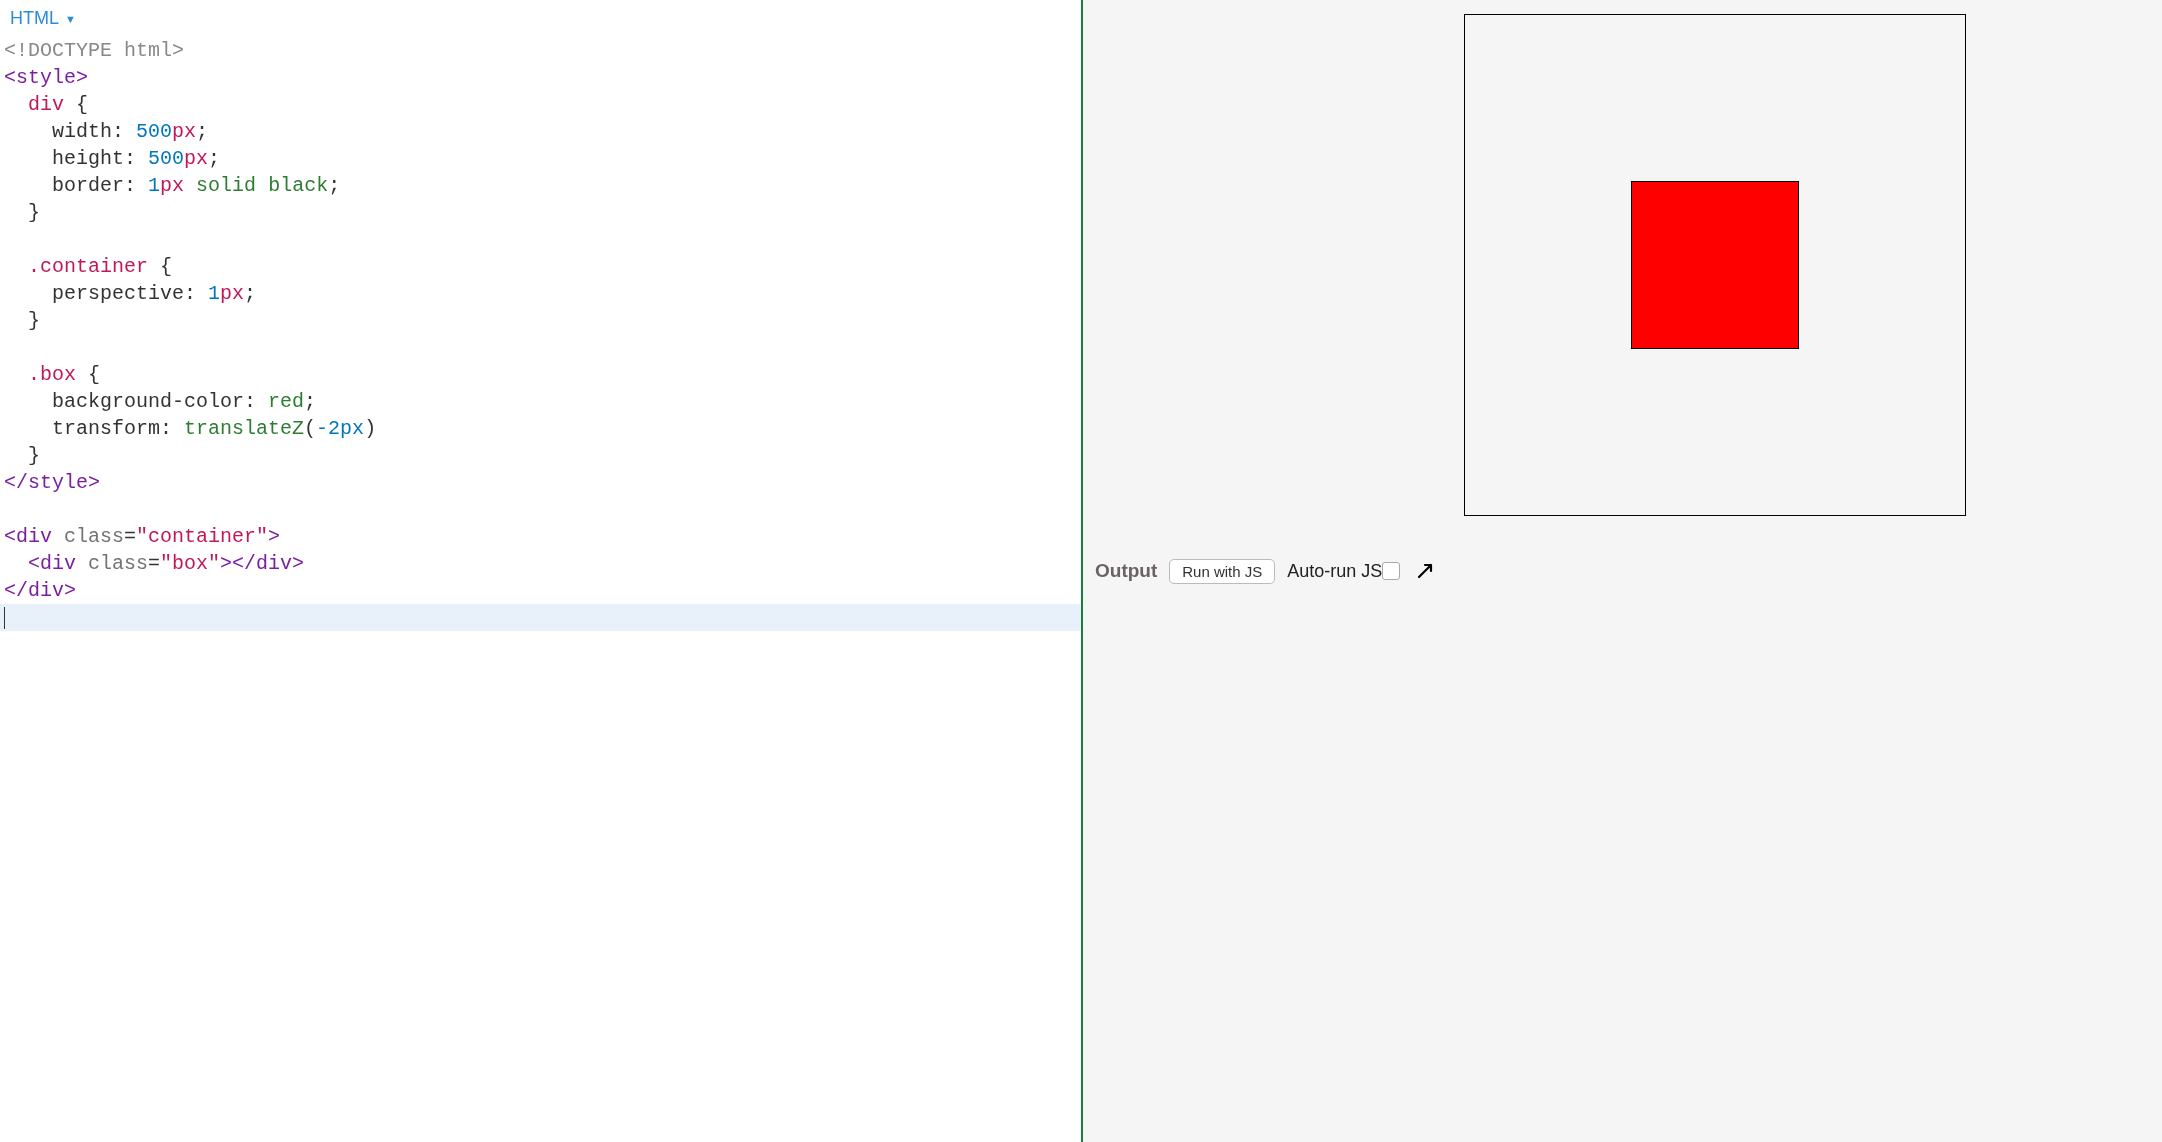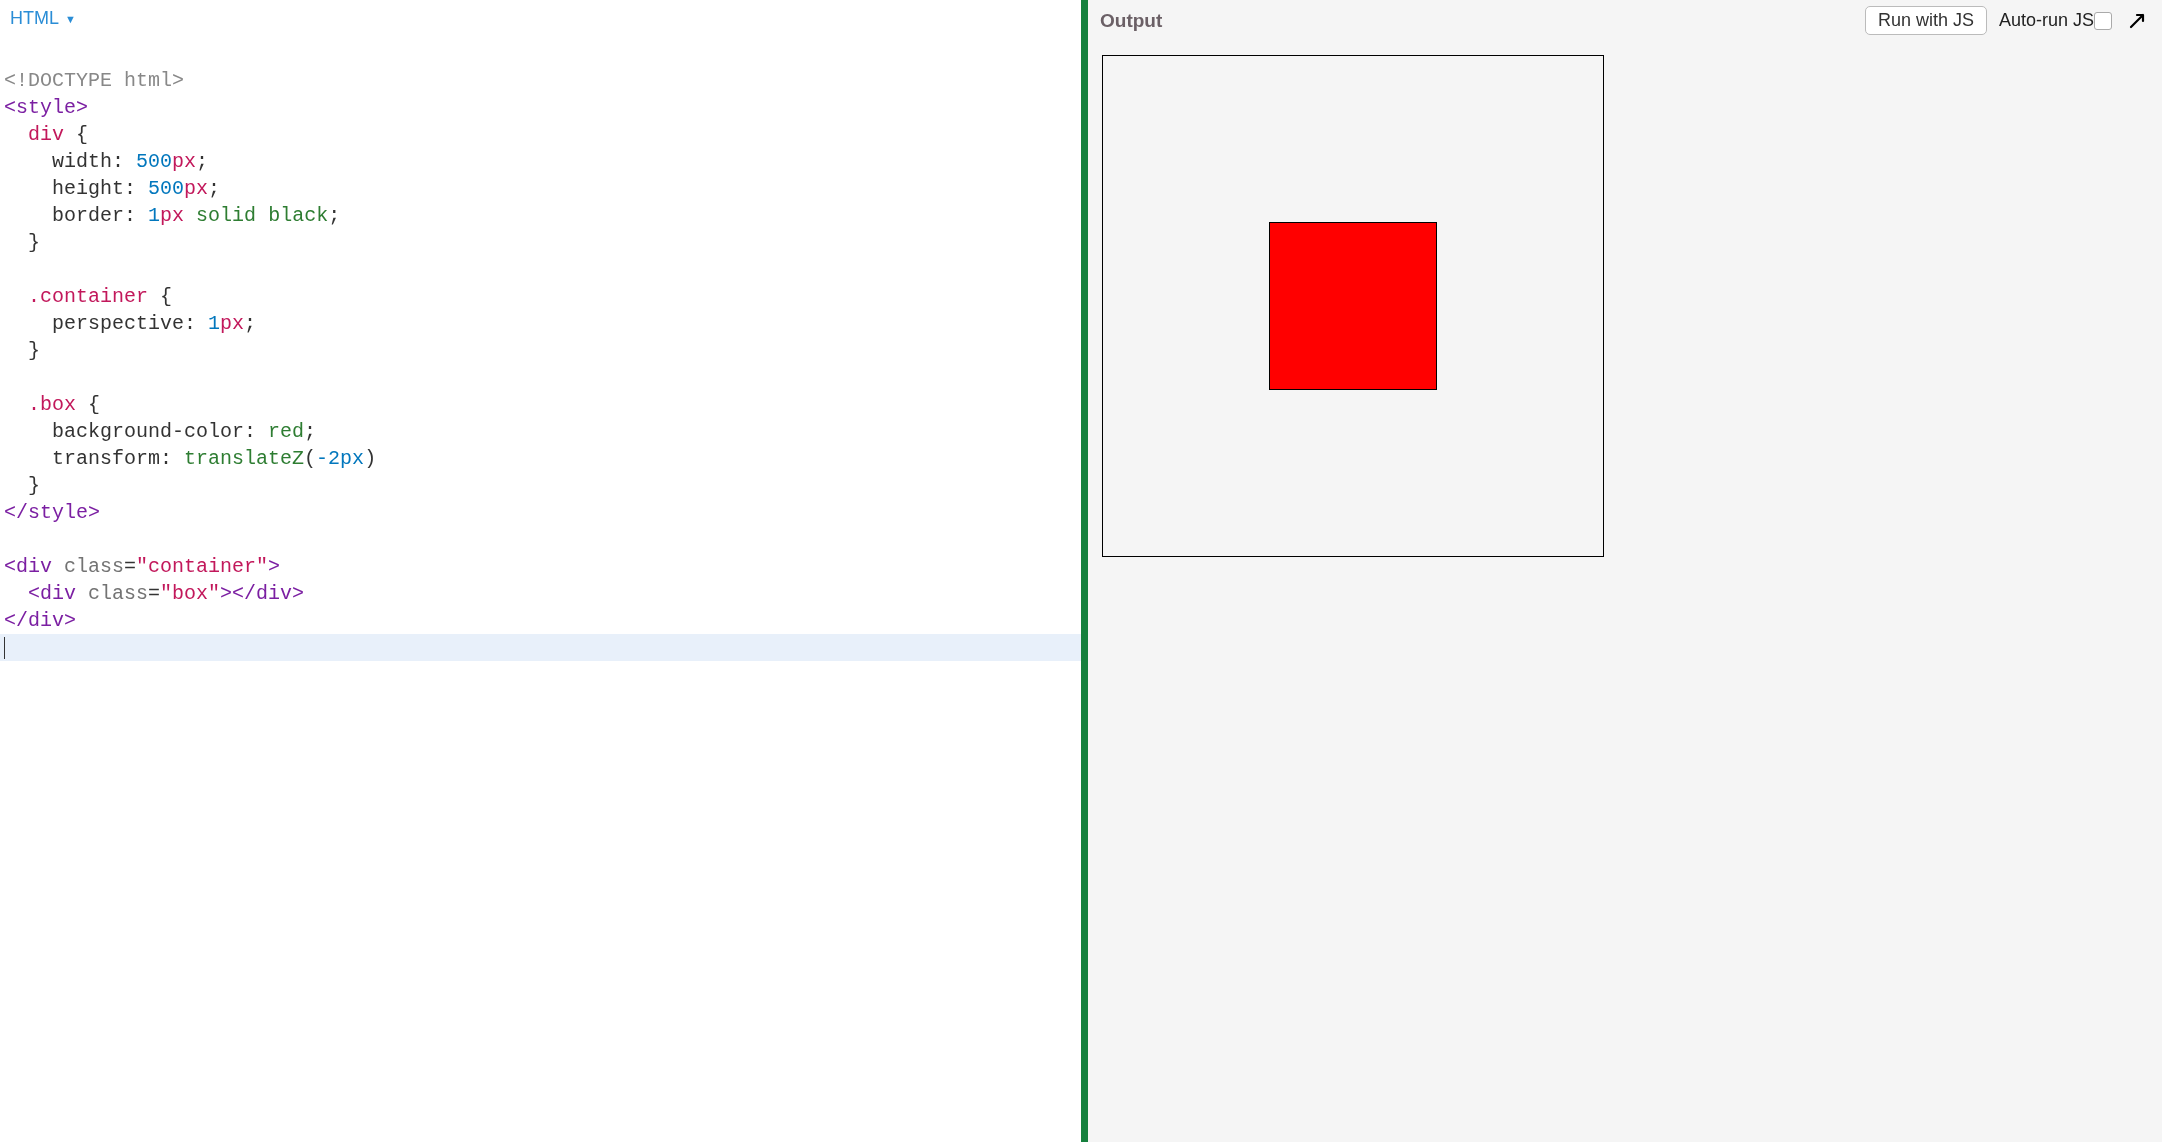--- a/index.html
+++ b/index.html
@@ -15,29 +15,27 @@
     display: flex;
     height: 100vh;
     width: 100vw;
   }
   .editor-pane {
     width: 50%;
     background: #ffffff;
     display: flex;
     flex-direction: column;
     overflow: hidden;
-    gap: 30px;
   }
   .output-pane {
     width: 50%;
     background: #f5f5f5;
     display: flex;
-    flex-direction: column;
     position: relative;
-    border-left: 7px solid #15803d;
+    border-left: 2px solid #15803d;
   }
   .editor-header {
     padding: 8px 10px 4px 10px;
     display: flex;
     align-items: center;
     gap: 6px;
     color: #2a8dd6;
     font-size: 18px;
     cursor: pointer;
     user-select: none;
@@ -92,21 +90,21 @@
     font-weight: 600;
     color: #6b6066;
     flex: 0 0 auto;
     margin-right: auto;
   }
   .run-btn {
     background: #ffffff;
     border: 1px solid #bbb;
     border-radius: 5px;
     padding: 3px 12px;
-    font-size: 18px;
+    font-size: 15px;
     color: #333;
     cursor: pointer;
   }
   .autorun-wrap {
     display: flex;
     align-items: center;
     gap: 0;
     font-size: 18px;
     color: #222;
     cursor: pointer;

